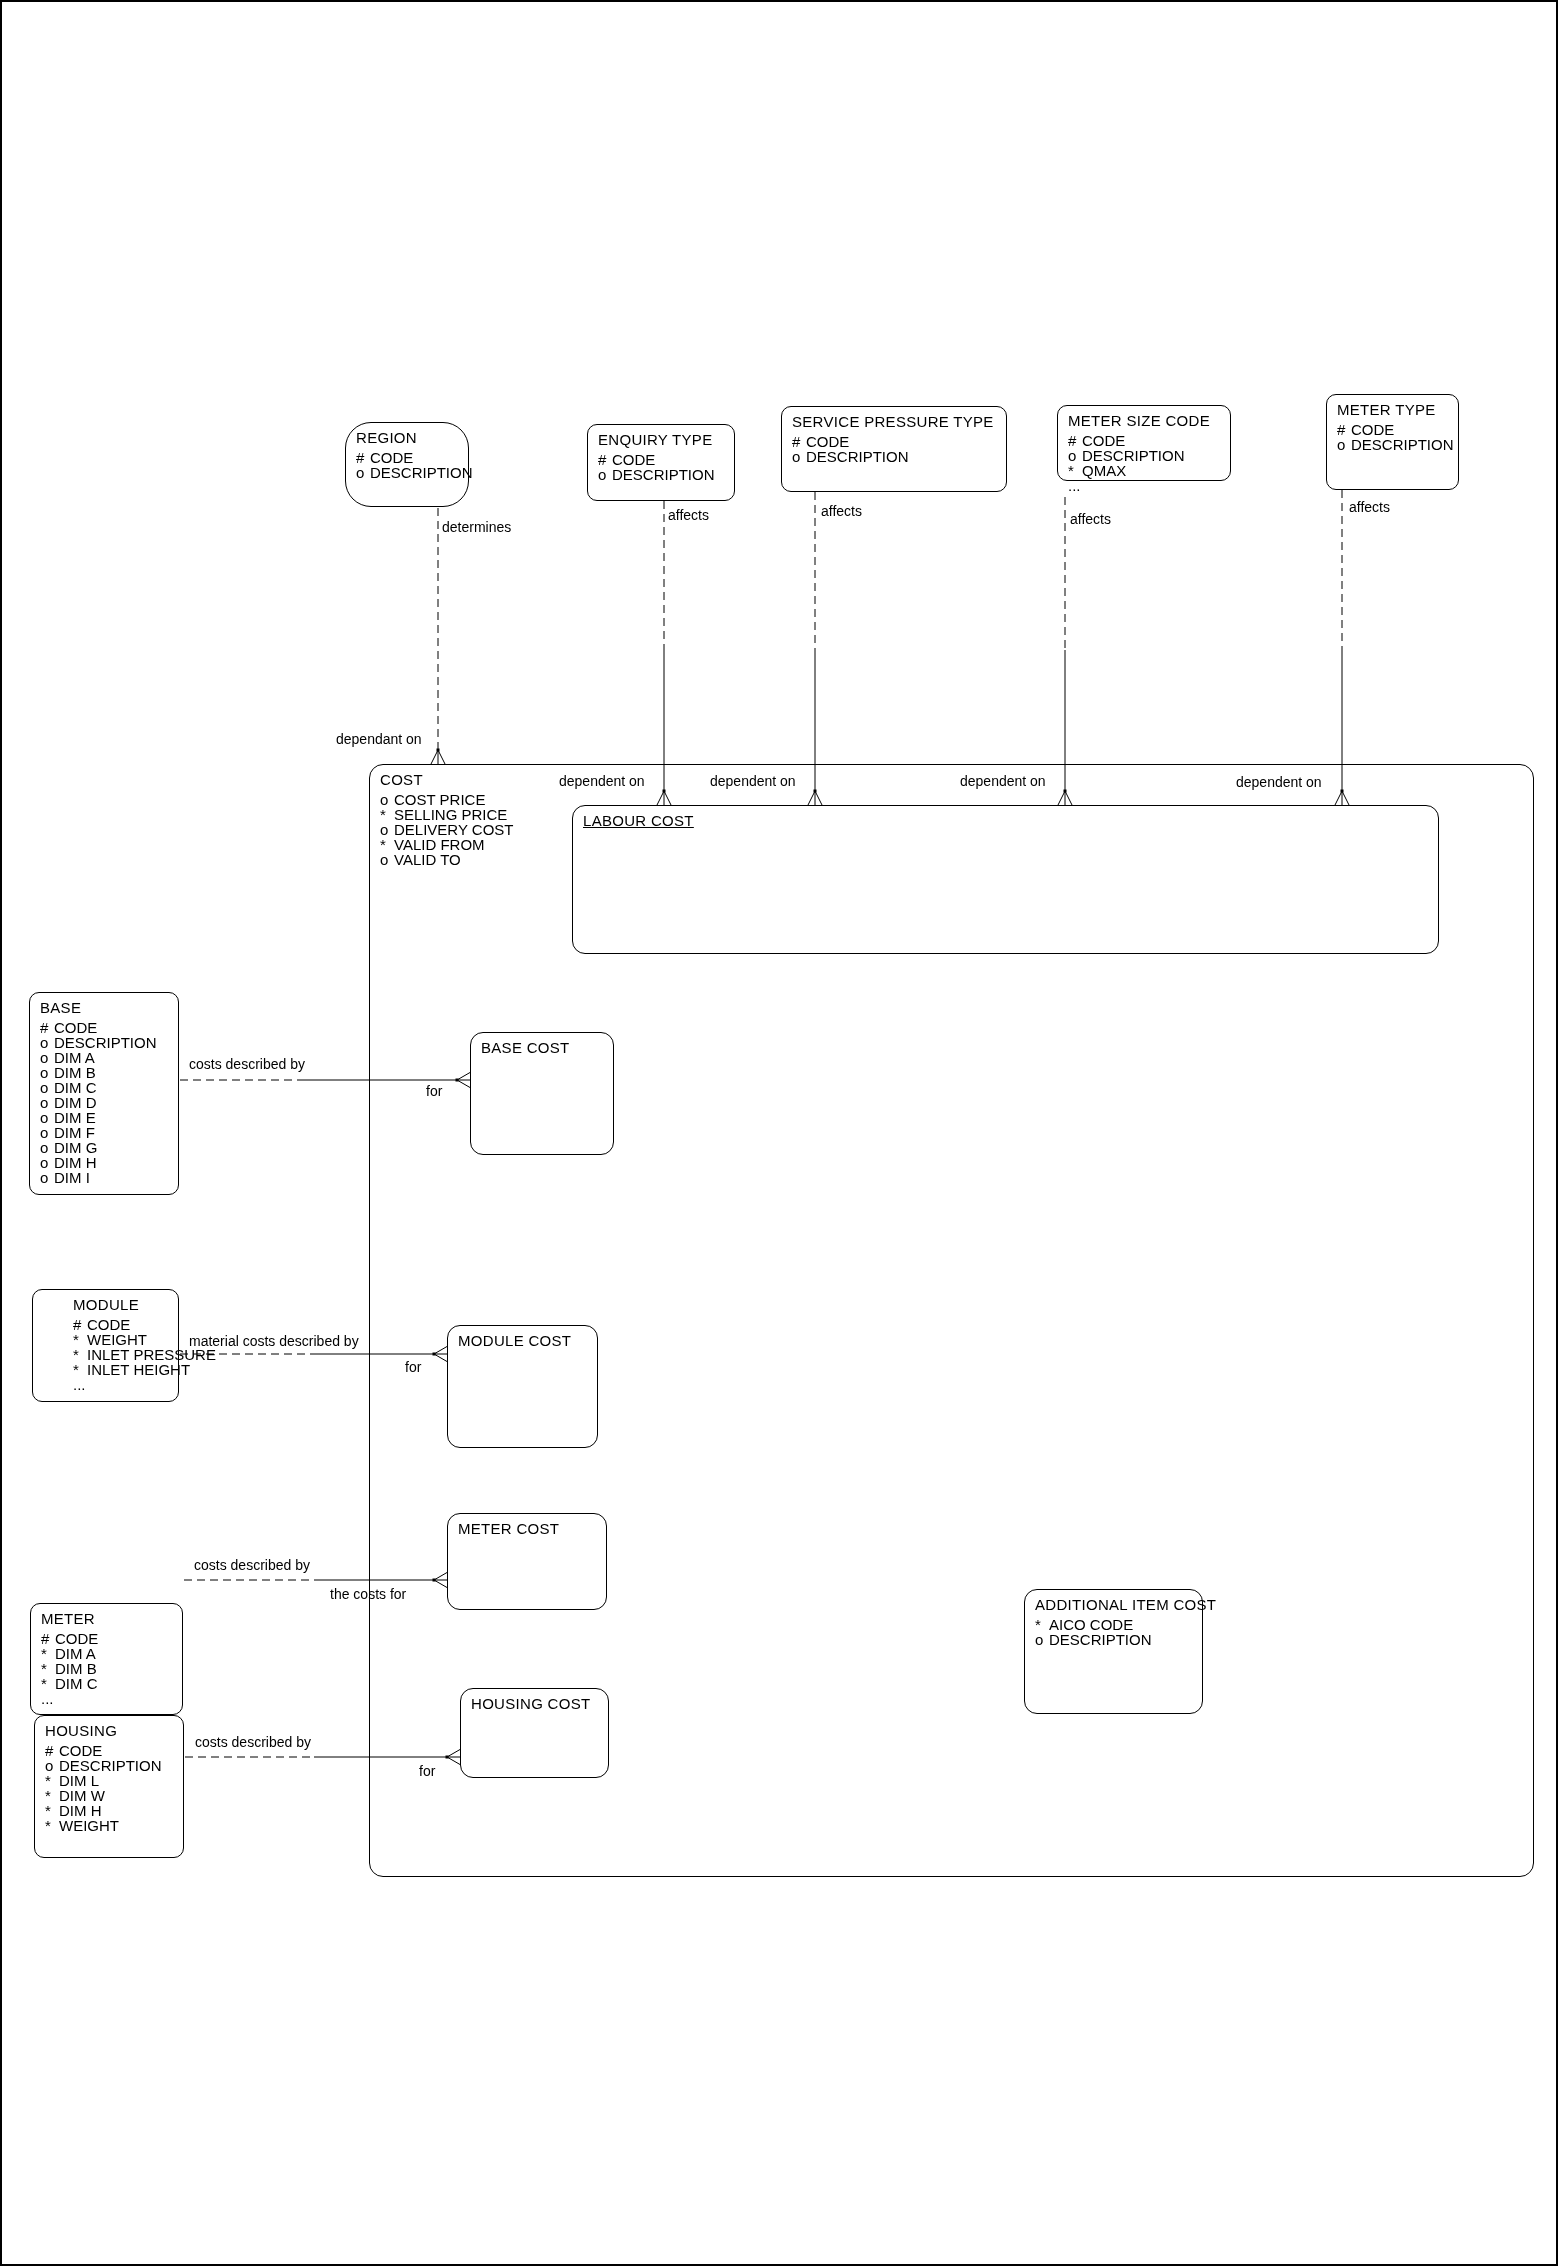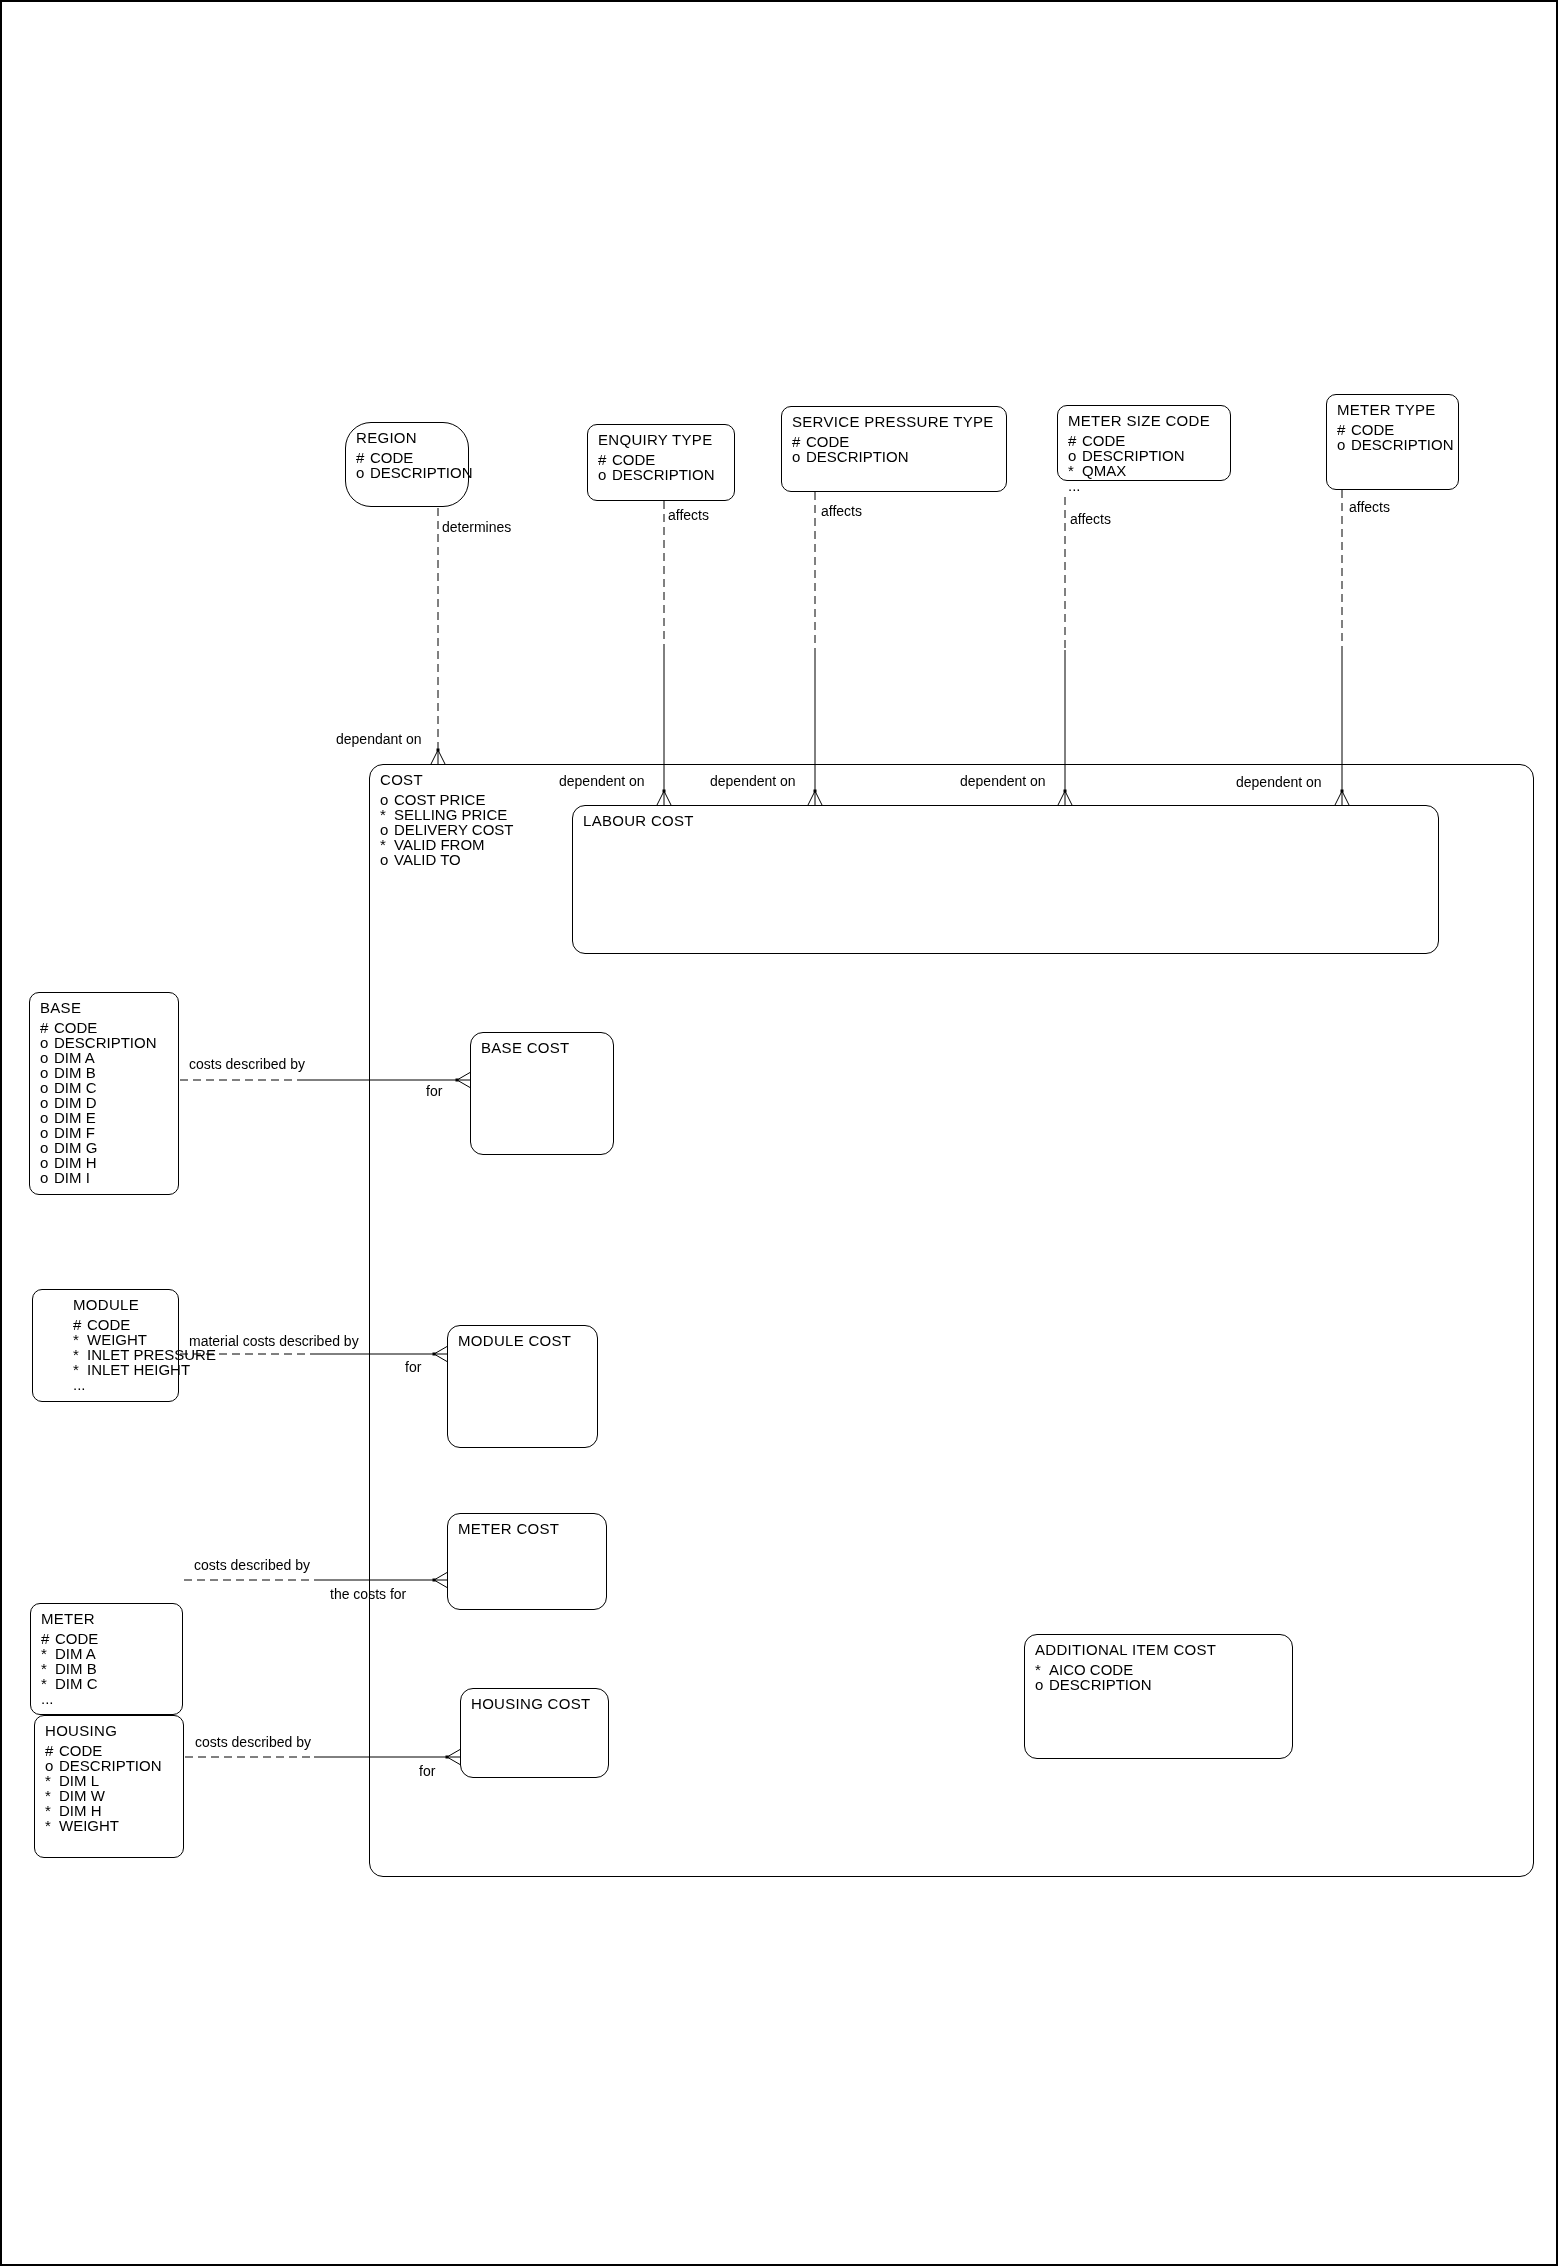--- a/index.html
+++ b/index.html
@@ -166,41 +166,41 @@
   </div>
 
   <div class="entity" style="left:1324px;top:392px;width:133px;height:96px;">
     <div class="entity-title">METER TYPE</div>
     <div class="entity-attrs">
         <div class="attr-row"><span class="attr-prefix">#</span><span class="attr-name">CODE</span></div>
         <div class="attr-row"><span class="attr-prefix">o</span><span class="attr-name">DESCRIPTION</span></div>
       </div>
   </div>
 
-  <div class="entity sub" style="left:570px;top:803px;width:867px;height:149px;">
+  <div class="entity sub" style="left:570px;top:803px;width:867px;height:149px;text-decoration:underline;">
     <div class="entity-title">LABOUR COST</div>
   </div>
 
   <div class="entity sub" style="left:445px;top:1323px;width:151px;height:123px;">
     <div class="entity-title">MODULE COST</div>
   </div>
 
   <div class="entity sub" style="left:468px;top:1030px;width:144px;height:123px;">
     <div class="entity-title">BASE COST</div>
   </div>
 
   <div class="entity sub" style="left:445px;top:1511px;width:160px;height:97px;">
     <div class="entity-title">METER COST</div>
   </div>
 
   <div class="entity sub" style="left:458px;top:1686px;width:149px;height:90px;">
     <div class="entity-title">HOUSING COST</div>
   </div>
 
-  <div class="entity sub" style="left:1022px;top:1587px;width:269px;height:125px;margin-top:45px;">
+  <div class="entity sub" style="left:1022px;top:1587px;width:179px;height:125px;">
     <div class="entity-title">ADDITIONAL ITEM COST</div>
     <div class="entity-attrs">
         <div class="attr-row"><span class="attr-prefix">*</span><span class="attr-name">AICO CODE</span></div>
         <div class="attr-row"><span class="attr-prefix">o</span><span class="attr-name">DESCRIPTION</span></div>
       </div>
   </div>
 
   <div class="entity" style="left:27px;top:990px;width:150px;height:203px;">
     <div class="entity-title">BASE</div>
     <div class="entity-attrs">

